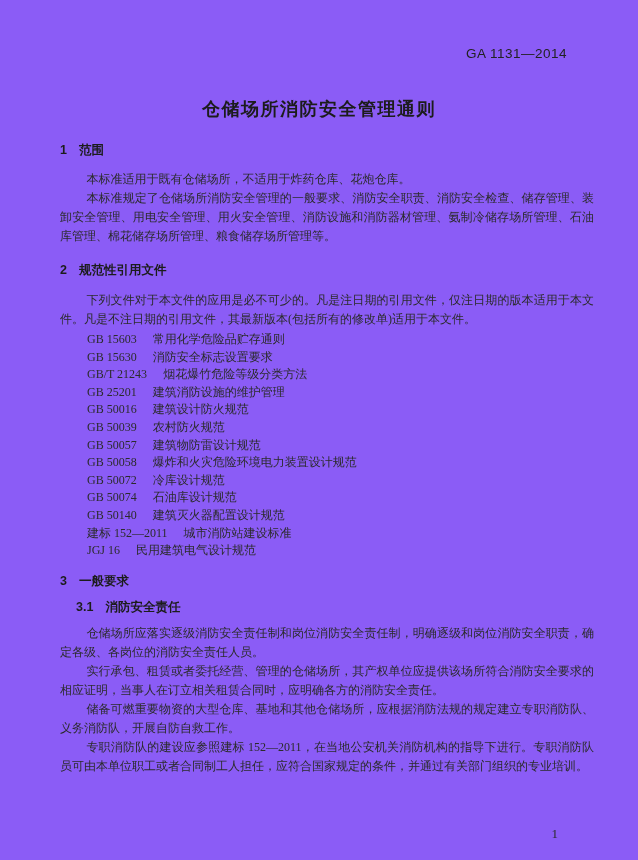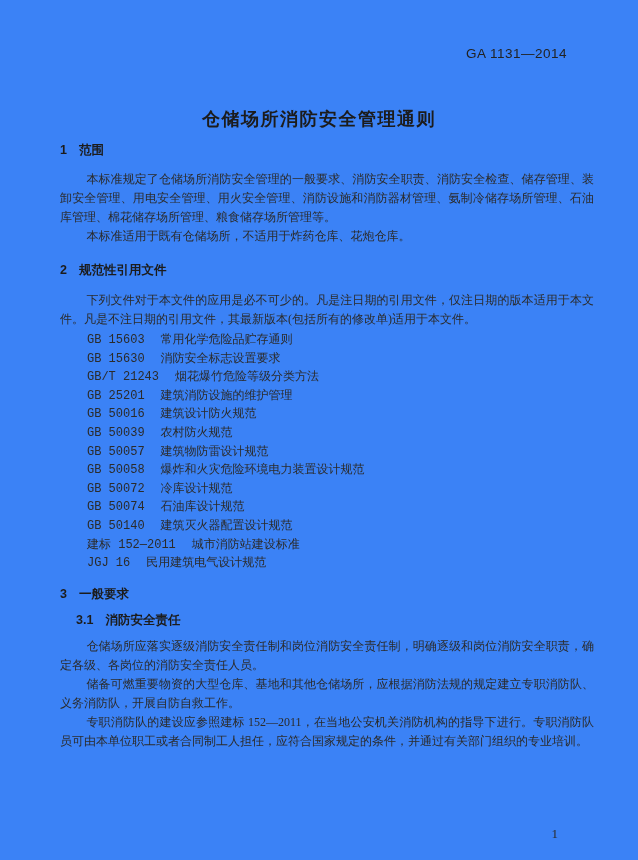--- a/index.html
+++ b/index.html
@@ -5,37 +5,37 @@
   html, body {
     margin: 0;
     padding: 0;
     background: #e9e9e9;
   }
   .page {
     position: relative;
     width: 638px;
     height: 860px;
     margin: 0 auto;
-    background: #3b82f6;
+    background: #8b5cf6;
     color: #2b2b2b;
     font-family: "Liberation Serif", "DejaVu Serif", serif;
     overflow: hidden;
   }
   .doc-code {
     position: absolute;
     top: 46px;
     right: 71px;
     font-family: "Liberation Sans", "DejaVu Sans", sans-serif;
     font-size: 13.5px;
     letter-spacing: 0.5px;
     color: #222;
   }
   .doc-title {
     position: absolute;
-    top: 107px;
+    top: 97px;
     left: 0;
     width: 100%;
     margin: 0;
     text-align: center;
     font-family: "Liberation Sans", "DejaVu Sans", sans-serif;
     font-size: 18px;
     font-weight: bold;
     letter-spacing: 1.5px;
     color: #1c1c1c;
   }
@@ -64,21 +64,21 @@
   .para {
     margin: 0;
     text-indent: 2.2em;
   }
   .ref-list { margin-top: 2px; }
   .ref-line {
     line-height: 17.6px;
     padding-left: 27px;
     white-space: nowrap;
   }
-  .ref-code { margin-right: 16px; font-family: Liberation Mono, monospace; }
+  .ref-code { margin-right: 16px; }
   .page-number {
     position: absolute;
     top: 826px;
     right: 80px;
     font-size: 13px;
     color: #2b2b2b;
   }
 </style>
 </head>
 <body>
@@ -87,22 +87,22 @@
 
   <div class="doc-code">GA 1131—2014</div>
 
   <h1 class="doc-title">仓储场所消防安全管理通则</h1>
 
   <div class="content">
 
     <div class="sec-h sec-h1">
       <span class="h-num">1</span><span>范围</span>
     </div>
+    <p class="para">本标准适用于既有仓储场所，不适用于炸药仓库、花炮仓库。</p>
     <p class="para">本标准规定了仓储场所消防安全管理的一般要求、消防安全职责、消防安全检查、储存管理、装卸安全管理、用电安全管理、用火安全管理、消防设施和消防器材管理、氨制冷储存场所管理、石油库管理、棉花储存场所管理、粮食储存场所管理等。</p>
-    <p class="para">本标准适用于既有仓储场所，不适用于炸药仓库、花炮仓库。</p>
 
     <div class="sec-h sec-h2">
       <span class="h-num">2</span><span>规范性引用文件</span>
     </div>
     <p class="para">下列文件对于本文件的应用是必不可少的。凡是注日期的引用文件，仅注日期的版本适用于本文件。凡是不注日期的引用文件，其最新版本(包括所有的修改单)适用于本文件。</p>
 
     <div class="ref-list">
       <div class="ref-line"><span class="ref-code">GB 15603</span><span>常用化学危险品贮存通则</span></div>
       <div class="ref-line"><span class="ref-code">GB 15630</span><span>消防安全标志设置要求</span></div>
       <div class="ref-line"><span class="ref-code">GB/T 21243</span><span>烟花爆竹危险等级分类方法</span></div>
@@ -119,20 +119,21 @@
     </div>
 
     <div class="sec-h sec-h3">
       <span class="h-num">3</span><span>一般要求</span>
     </div>
 
     <div class="sub-h sub-h31">
       <span class="h-num">3.1</span><span>消防安全责任</span>
     </div>
     <p class="para">仓储场所应落实逐级消防安全责任制和岗位消防安全责任制，明确逐级和岗位消防安全职责，确定各级、各岗位的消防安全责任人员。</p>
+    <p class="para">实行承包、租赁或者委托经营、管理的仓储场所，其产权单位应提供该场所符合消防安全要求的相应证明，当事人在订立相关租赁合同时，应明确各方的消防安全责任。</p>
 
     <p class="para">储备可燃重要物资的大型仓库、基地和其他仓储场所，应根据消防法规的规定建立专职消防队、义务消防队，开展自防自救工作。</p>
     <p class="para">专职消防队的建设应参照建标 152—2011，在当地公安机关消防机构的指导下进行。专职消防队员可由本单位职工或者合同制工人担任，应符合国家规定的条件，并通过有关部门组织的专业培训。</p>
 
   </div>
 
   <div class="page-number">1</div>
 
 </div>
 

